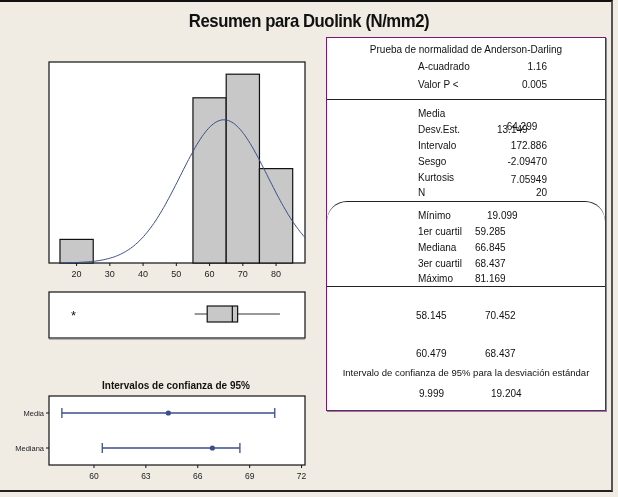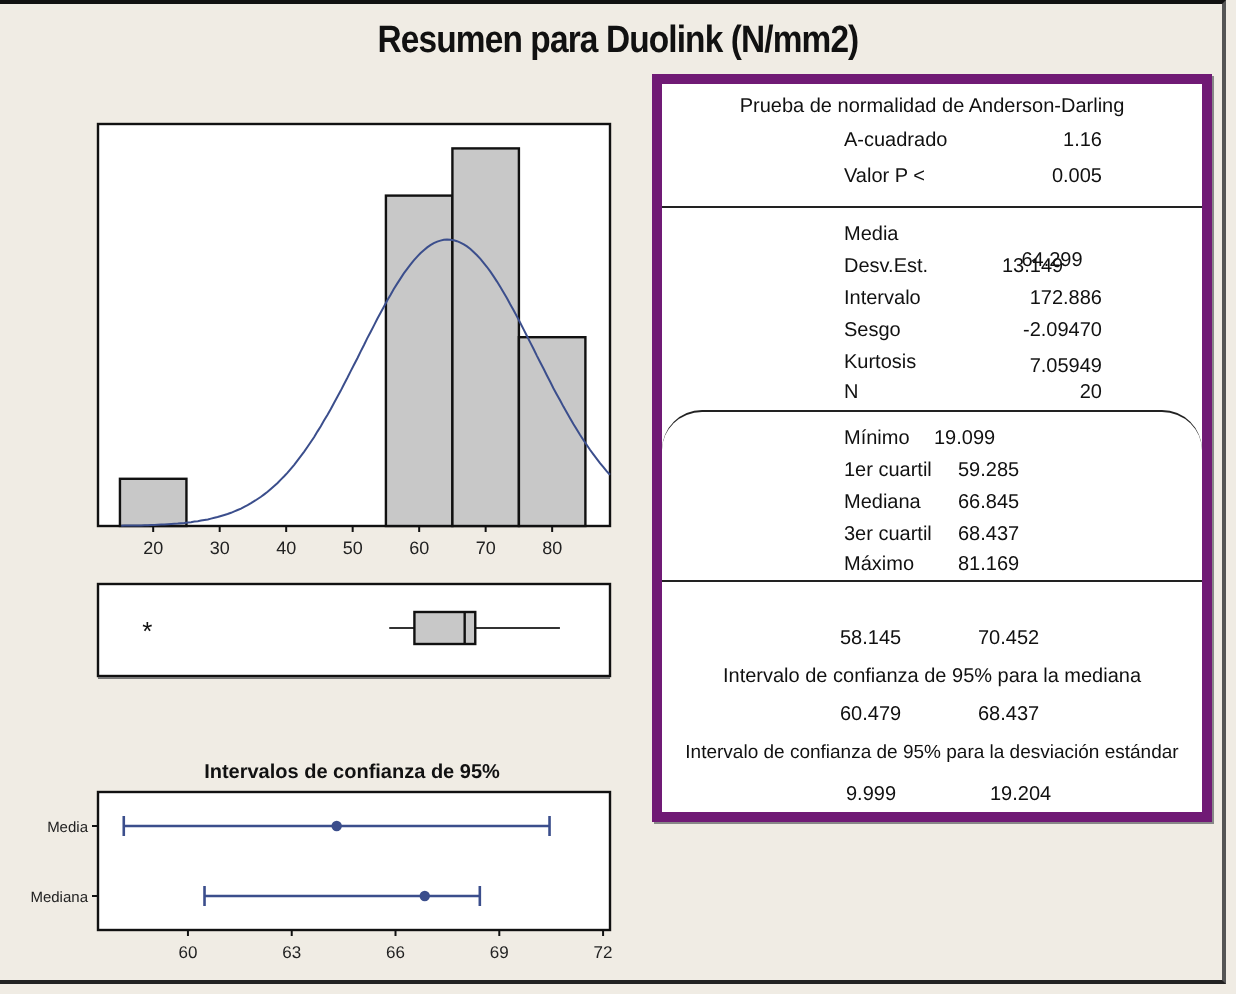--- a/index.html
+++ b/index.html
@@ -17,21 +17,21 @@
   .title {
     position: absolute; left: 0; top: 10px; width: 618px; text-align: center;
     font-size: 19px; font-weight: bold; color: #111;
     font-family: "Liberation Sans Narrow", "Liberation Sans", sans-serif;
     letter-spacing: -0.5px;
     transform: scaleX(0.88); transform-origin: center;
   }
   svg { position: absolute; left: 0; top: 0; }
   .stats {
     position: absolute; left: 326px; top: 37px; width: 280px; height: 374px;
-    background: #fff; border: 5px solid #701a75; box-sizing: border-box;
+    background: #fff; border: 1px solid #701a75; box-sizing: border-box;
     box-shadow: 1px 1px 0 #888;
     font-size: 10px; color: #111;
   }
   .sec { position: absolute; left: 0; width: 100%; border-top: 1px solid #222; }
   .sec.first { border-top: none; }
   .row { position: absolute; height: 14px; line-height: 14px; white-space: nowrap; }
   .lbl { left: 91px; }
   .center { left: 0; width: 100%; text-align: center; }
 </style>
 </head>
@@ -132,34 +132,33 @@
     <div class="row lbl" style="top:55px;">Sesgo</div>
     <div class="row" style="top:55px;left:160px;width:60px;text-align:right;">-2.09470</div>
     <div class="row lbl" style="top:71px;">Kurtosis</div>
     <div class="row" style="top:73px;left:160px;width:60px;text-align:right;">7.05949</div>
     <div class="row lbl" style="top:86px;">N</div>
     <div class="row" style="top:86px;left:170px;width:50px;text-align:right;">20</div>
   </div>
 
   <div class="sec" style="top:163px;height:85px;border-radius:20px;">
     <div class="row lbl" style="top:7px;">Mínimo</div>
-    <div class="row" style="top:7px;left:136px;text-align:right;">19.099</div>
+    <div class="row" style="top:7px;left:160px;text-align:right;">19.099</div>
     <div class="row lbl" style="top:23px;">1er cuartil</div>
     <div class="row" style="top:23px;left:148px;">59.285</div>
     <div class="row lbl" style="top:39px;">Mediana</div>
     <div class="row" style="top:39px;left:148px;">66.845</div>
     <div class="row lbl" style="top:55px;">3er cuartil</div>
     <div class="row" style="top:55px;left:148px;">68.437</div>
     <div class="row lbl" style="top:70px;">Máximo</div>
     <div class="row" style="top:70px;left:148px;">81.169</div>
   </div>
 
   <div class="sec" style="top:248px;height:125px;">
     <div class="row" style="top:22px;left:89px;">58.145</div>
     <div class="row" style="top:22px;left:158px;">70.452</div>
-    <div class="row center" style="top:41px;">Intervalo de confianza de 95% para la mediana</div>
     <div class="row" style="top:60px;left:89px;">60.479</div>
     <div class="row" style="top:60px;left:158px;">68.437</div>
     <div class="row center" style="top:79px;font-size:9.5px;">Intervalo de confianza de 95% para la desviación estándar</div>
     <div class="row" style="top:100px;left:92px;">9.999</div>
     <div class="row" style="top:100px;left:164px;">19.204</div>
   </div>
 </div>
 
 </body></html>

